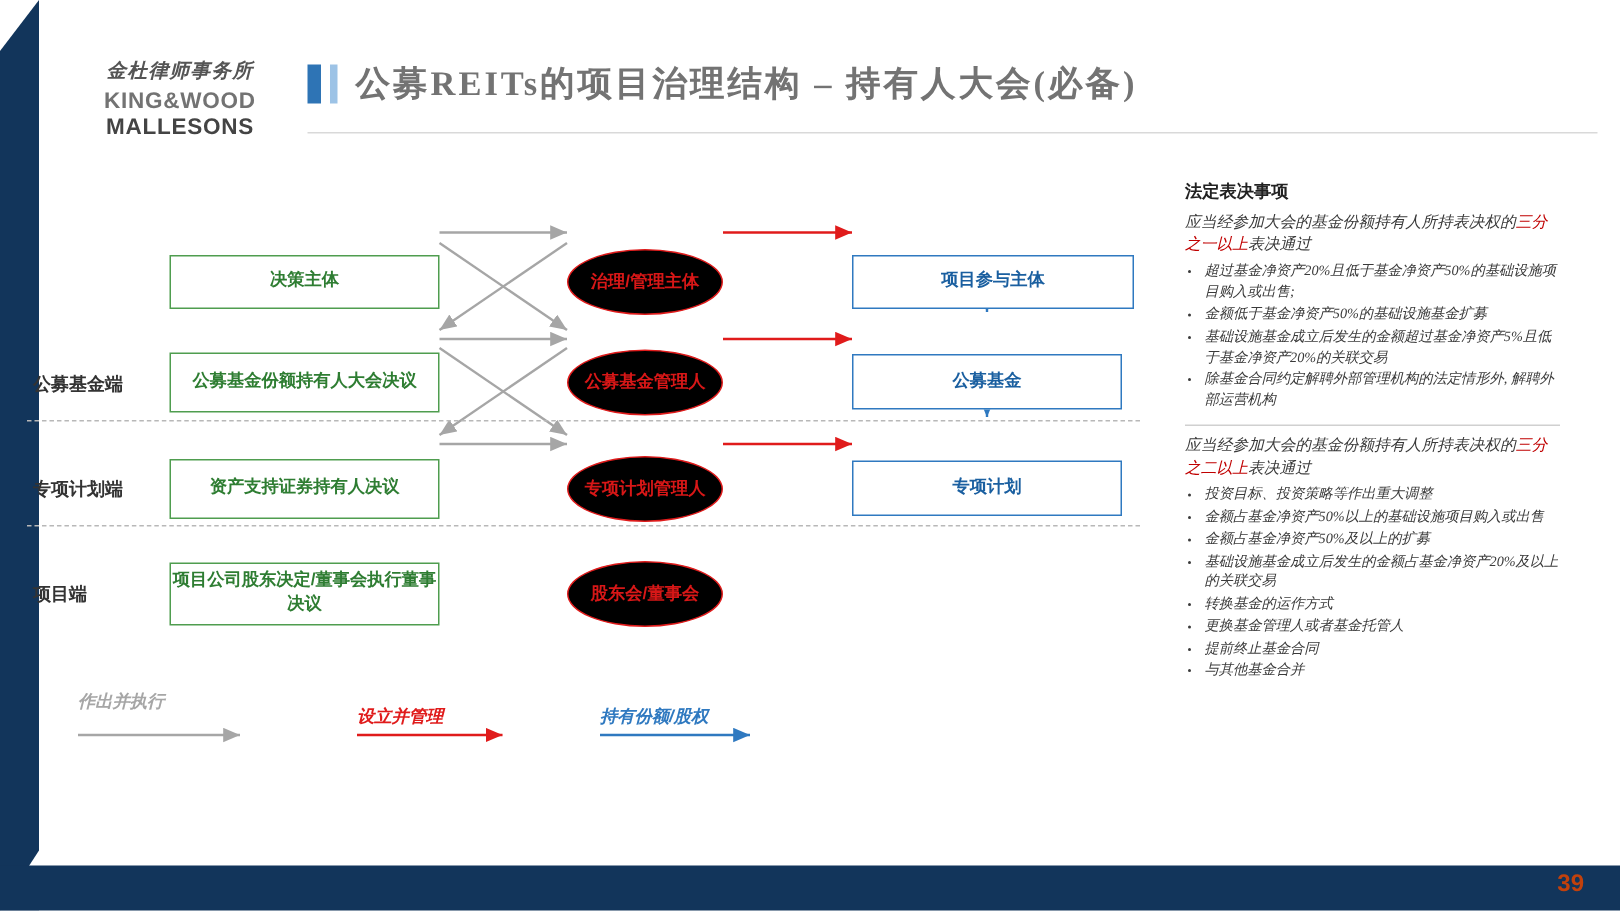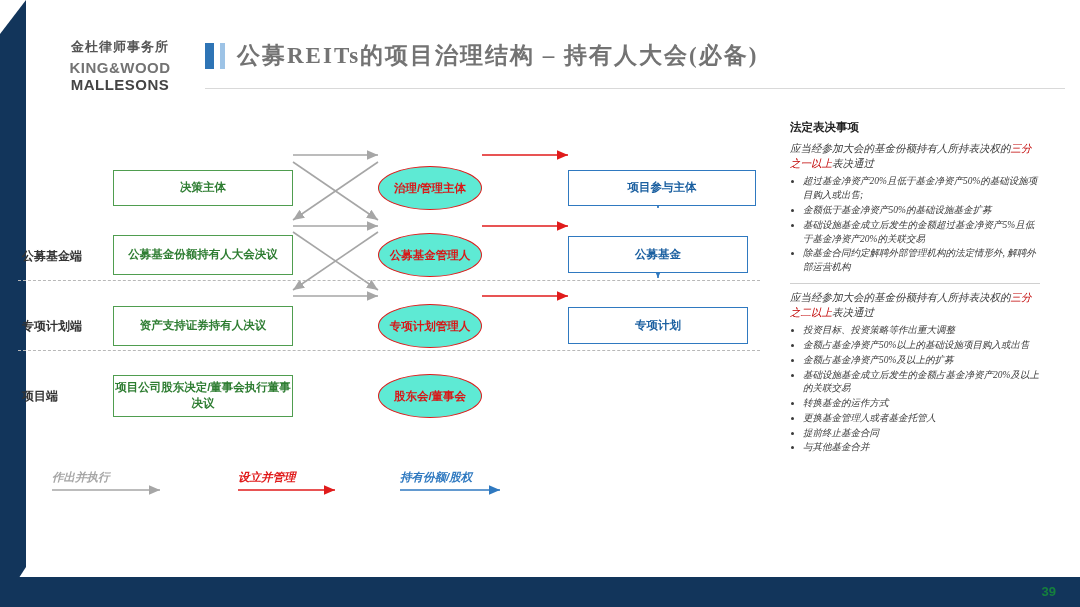--- a/index.html
+++ b/index.html
@@ -23,21 +23,21 @@
   .left-bar .wedge2{
     position:absolute;left:0;bottom:0;width:0;height:0;
     border-right:26px solid #ffffff;
     border-top:40px solid transparent;
   }
   
   .logo{
     position:absolute;left:55px;top:38px;width:130px;text-align:center;
     color:#3c3c3c;
   }
-  .logo .cn{font-size:13px;letter-spacing:1px;font-weight:bold;color:#555;}
+  .logo .cn{font-size:13px;letter-spacing:1px;font-weight:bold;color:#555;font-style:italic;}
   .logo .en1{font-size:15px;font-weight:bold;letter-spacing:.5px;margin-top:3px;color:#737373;}
   .logo .en2{font-size:15px;font-weight:bold;letter-spacing:.5px;color:#444;}
   
   .title-wrap{position:absolute;left:205px;top:40px;display:flex;align-items:center;}
   .title-mark{width:9px;height:26px;background:#2e74b5;margin-right:6px;}
   .title-mark2{width:5px;height:26px;background:#9dc3e6;margin-right:12px;}
   .title-text{
     font-size:23px;font-weight:bold;color:#737373;letter-spacing:2px;
     font-family:"Liberation Serif","DejaVu Serif",serif;
   }
@@ -50,21 +50,21 @@
     text-align:center;font-size:11.5px;font-weight:bold;line-height:1.35;
     background:#ffffff;
   }
   .green{border:1.4px solid #4f9d4f;color:#2e7d32;}
   .blue{border:1.4px solid #2f79c0;color:#1a5fa0;}
   .red-ellipse{
     position:absolute;box-sizing:border-box;
     border:1.6px solid #e01b1b;color:#d81717;border-radius:50%;
     display:flex;align-items:center;justify-content:center;
     text-align:center;font-size:11.5px;font-weight:bold;line-height:1.3;
-    background:#5eead4;
+    background:#000000;
   }
   .row-label{
     position:absolute;font-size:12px;font-weight:bold;color:#333;
   }
   .divider{position:absolute;height:0;border-top:1px dashed #b8b8b8;}
   .legend-item{position:absolute;font-size:11.5px;font-style:italic;font-weight:bold;}
   svg.arrows{position:absolute;left:0;top:0;width:780px;height:480px;pointer-events:none;}
   
   .right-col{
     position:absolute;left:790px;top:120px;width:250px;
@@ -72,21 +72,21 @@
     color:#3a3a3a;
   }
   .rc-head{font-size:11.5px;font-weight:bold;margin-bottom:6px;color:#222;}
   .rc-lead{font-size:10.5px;font-style:italic;line-height:1.45;margin-bottom:4px;}
   .rc-lead .em{color:#c00000;}
   ul.rc-list{margin:0 0 8px 0;padding-left:13px;}
   ul.rc-list li{font-size:9.5px;font-style:italic;line-height:1.45;margin-bottom:1px;}
   .rc-rule{width:250px;height:1px;background:#d0d0d0;margin:6px 0 6px 0;}
   
   .footer-bar{position:absolute;left:0;bottom:0;width:1080px;height:30px;background:#12355b;}
-  .page-num{position:absolute;right:24px;bottom:8px;color:#15803d;font-size:13px;font-weight:bold;}
+  .page-num{position:absolute;right:24px;bottom:8px;color:#c2410c;font-size:16px;font-weight:bold;}
 </style>
 </head>
 <body>
 
 <div class="left-bar">
   <div class="wedge"></div>
   <div class="wedge2"></div>
 </div>
 
 <div class="logo">
@@ -155,21 +155,21 @@
   <div class="red-ellipse" style="left:378px;top:133px;width:104px;height:44px;">公募基金管理人</div>
   <div class="box blue" style="left:568px;top:136px;width:180px;height:37px;">公募基金</div>
 
   <div class="box green" style="left:113px;top:206px;width:180px;height:40px;">资产支持证券持有人决议</div>
   <div class="red-ellipse" style="left:378px;top:204px;width:104px;height:44px;">专项计划管理人</div>
   <div class="box green" style="left:113px;top:275px;width:180px;height:42px;">项目公司股东决定/董事会执行董事决议</div>
 
   <div class="box blue" style="left:568px;top:207px;width:180px;height:37px;">专项计划</div>
   <div class="red-ellipse" style="left:378px;top:274px;width:104px;height:44px;">股东会/董事会</div>
 
-  <div class="legend-item" style="left:52px;top:370px;color:#a6a6a6;">作出并执行</div>
+  <div class="legend-item" style="left:52px;top:360px;color:#a6a6a6;">作出并执行</div>
   <div class="legend-item" style="left:238px;top:370px;color:#e01b1b;">设立并管理</div>
   <div class="legend-item" style="left:400px;top:370px;color:#2f79c0;">持有份额/股权</div>
 </div>
 
 <div class="right-col">
   <div class="rc-head">法定表决事项</div>
 
   <div class="rc-lead">
     <span>应当经参加大会的基金份额持有人所持表决权的</span><span class="em">三分之一以上</span><span>表决通过</span>
   </div>

